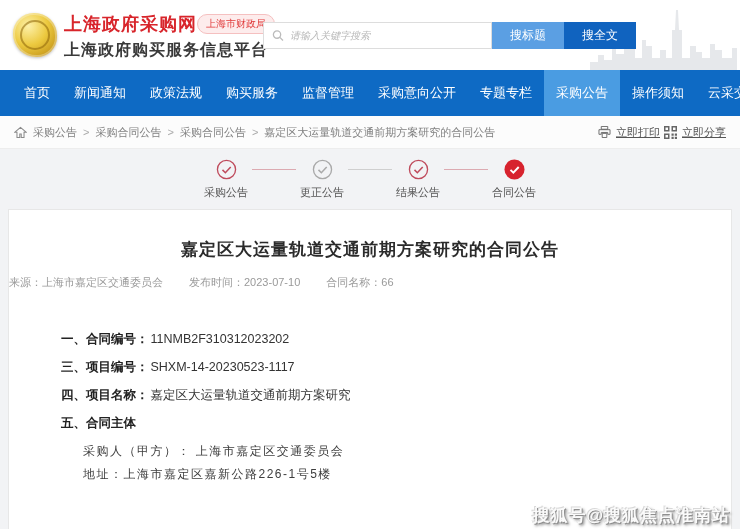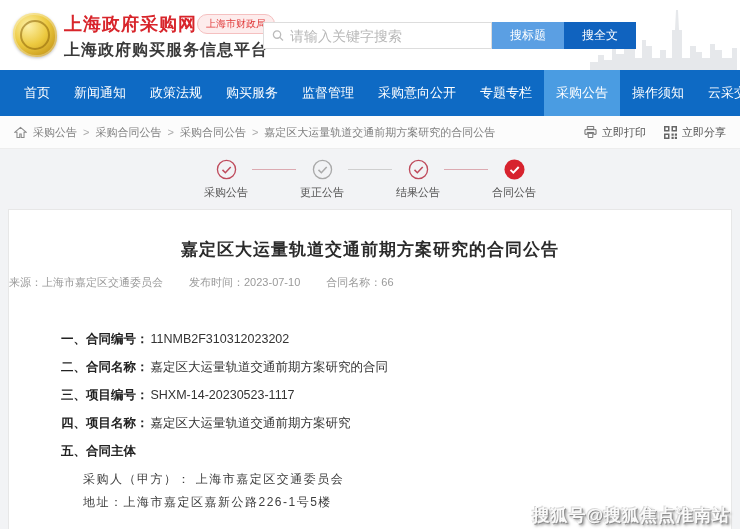--- a/index.html
+++ b/index.html
@@ -17,42 +17,42 @@
           border-radius:50%; border:2px solid rgba(140,100,10,.55); }
   .brand { position:absolute; left:64px; top:12px; }
   .brand-line1 { display:flex; align-items:center; gap:0; }
   .site-name { color:#d8252b; font-size:18px; font-weight:bold; letter-spacing:1px; }
   .badge { background:#fdecec; color:#e03a3a; font-size:10px; padding:2px 8px;
            border-radius:10px; border:1px solid #f5c0c0; white-space:nowrap; }
   .site-sub { color:#3a3a3a; font-size:16px; font-weight:bold; margin-top:4px; letter-spacing:1px; }
   .search-group { position:absolute; left:263px; top:22px; display:flex; height:27px; z-index:2; }
   .search-box { width:229px; border:1px solid #ddd; background:#fff; display:flex;
                 align-items:center; padding:0 8px; gap:6px; }
-  .search-box input { border:none; outline:none; font-size:14px; color:#333; width:100%;
-                font-family:"Liberation Sans", sans-serif; }
+  .search-box input { border:none; outline:none; font-size:10px; color:#333; width:100%;
+                font-family:"Liberation Sans", sans-serif;font-style:italic; }
   .search-box input::placeholder { color:#b8b8b8; }
   .sbtn { width:72px; color:#fff; font-size:12px; border:none; cursor:pointer;
           font-family:"Liberation Sans", sans-serif; }
   .sbtn.title { background:#5b9fe3; }
   .sbtn.full { background:#1063bf; }
 
   
   .nav { height:46px; background:#0e6ac4; display:flex; align-items:stretch;
          justify-content:space-between; padding:0 12px; position:relative; z-index:3; }
   .nav-item { color:#fff; font-size:13px; display:flex; align-items:center;
               padding:0 12px; cursor:pointer; white-space:nowrap; }
   .nav-item.active { background:#4a9ce2; }
 
   
   .breadcrumb-bar { height:33px; background:#fcfcfc; border-bottom:1px solid #ededed;
                     display:flex; align-items:center; padding:0 14px; font-size:11px; color:#808080; }
   .crumbs { display:flex; align-items:center; gap:6px; flex:1; min-width:0; }
   .crumb { cursor:pointer; white-space:nowrap; }
   .sep { color:#aaa; }
-  .tools { display:flex; gap:18px; align-items:center; color:#555; }
+  .tools { display:flex; gap:4px; align-items:center; color:#555;text-decoration:underline; }
   .tool { display:flex; gap:5px; align-items:center; cursor:pointer; }
 
   
   .steps-band { height:60px; display:flex; align-items:center; justify-content:center; }
   .steps { display:flex; align-items:flex-start; }
   .step { display:flex; flex-direction:column; align-items:center; width:52px; cursor:pointer; }
   .step-label { font-size:11px; color:#555; margin-top:5px; white-space:nowrap; }
   .step-line { height:1px; width:44px; margin-top:10px; }
   .line-rose { background:#dcaab1; }
   .line-gray { background:#cfcfcf; }
@@ -195,23 +195,20 @@
     <span>
       <span>合同名称：</span><span>66</span>
     </span>
   </div>
 
   <div class="body-list">
     <div class="body-item">
       <span class="lbl">一、合同编号：</span><span class="val">11NMB2F310312023202</span>
     </div>
     <div class="body-item">
-      <span class="lbl">二、合同名称：</span><span class="val">嘉定区大运量轨道交通前期方案研究的合同</span>
-    </div>
-    <div class="body-item">
       <span class="lbl">三、项目编号：</span><span class="val">SHXM-14-20230523-1117</span>
     </div>
     <div class="body-item">
       <span class="lbl">四、项目名称：</span><span class="val">嘉定区大运量轨道交通前期方案研究</span>
     </div>
     <div class="body-item">
       <span class="lbl">五、合同主体</span>
     </div>
   </div>
 

